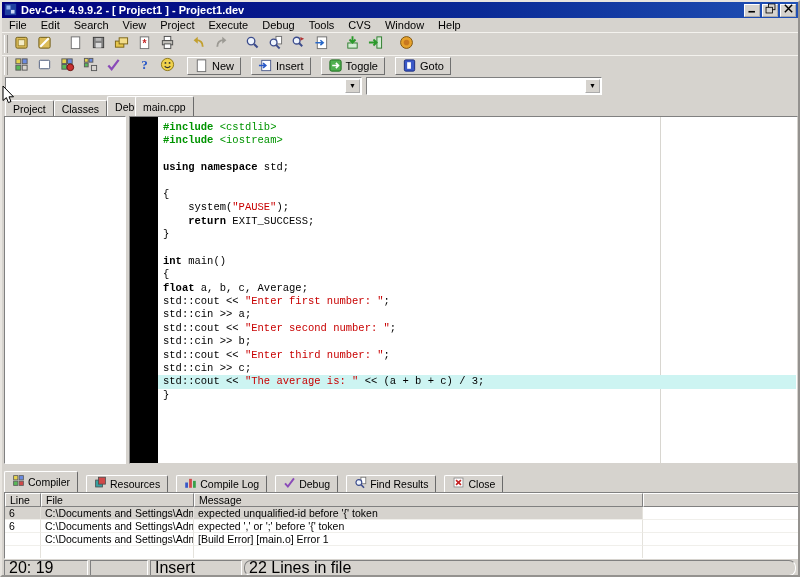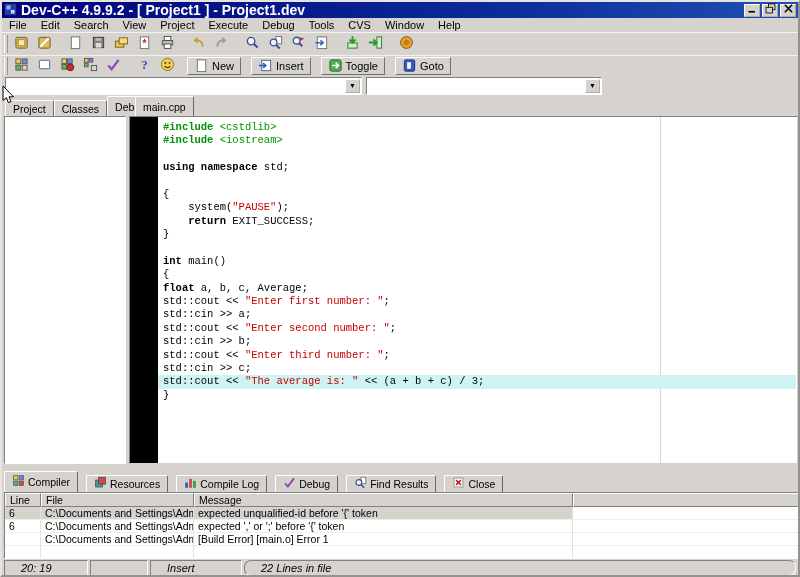--- a/index.html
+++ b/index.html
@@ -5,21 +5,21 @@
   html,body{margin:0;padding:0;background:#555;}
   #win{position:relative;width:800px;height:577px;background:#d6d3ce;border:2px outset #e8e5e0;
        box-sizing:border-box;font-family:"Liberation Sans",sans-serif;overflow:hidden;
        -webkit-font-smoothing:none;}
   #win *{box-sizing:border-box;}
   
   .titlebar{position:absolute;left:0;top:0;right:0;height:16px;
     background:linear-gradient(90deg,#01017e 0%,#0a2a96 60%,#2050b4 100%);
     display:flex;align-items:center;padding:0 2px;color:#fff;}
   .appicon{width:14px;height:14px;margin-right:3px;display:inline-flex;}
-  .title{font-size:14px;font-weight:bold;white-space:nowrap;flex:1;line-height:14px;}
+  .title{font-size:11px;font-weight:bold;white-space:nowrap;flex:1;line-height:14px;}
   .winbtns{display:flex;gap:2px;}
   .winbtn{width:16px;height:13px;background:#d6d3ce;border:1px outset #fff;padding:0;
     display:inline-flex;align-items:center;justify-content:center;}
   
   .menubar{position:absolute;left:0;top:17px;right:0;height:13px;display:flex;align-items:center;}
   .mitem{font-size:11px;line-height:13px;padding:0 7px;color:#000;}
   
   .toolbar{position:absolute;left:0;right:0;display:flex;align-items:center;
     border-top:1px solid #f4f2ee;}
   .t1{top:30px;height:23px;}
@@ -63,25 +63,25 @@
   
   .resultbox{position:absolute;left:2px;top:490px;width:795px;height:67px;background:#fff;
     border:1px solid;border-color:#808080 #fff #fff #808080;overflow:hidden;}
   .thead{display:flex;height:14px;}
   .thead>div{background:#d6d3ce;border:1px solid;border-color:#fff #808080 #808080 #fff;
     font-size:10.5px;line-height:12px;padding:0 4px;overflow:hidden;white-space:nowrap;}
   .trow{display:flex;height:13px;font-size:10.5px;line-height:13px;}
   .trow>div{border-right:1px solid #e4e2dc;border-bottom:1px solid #f0efeb;
     padding:0 4px;overflow:hidden;white-space:nowrap;}
   .trow.sel>div.hl-cell{background:#d6d3ce;}
-  .c0{width:36px;}.c1{width:153px;}.c2{width:379px;}.cf{flex:1;border-right:none !important;}
+  .c0{width:36px;}.c1{width:153px;}.c2{width:449px;}.cf{flex:1;border-right:none !important;}
   
   .statusbar{position:absolute;left:2px;right:2px;top:558px;height:16px;display:flex;gap:2px;}
-  .spanel{border:1px solid;border-color:#808080 #fff #fff #808080;padding:0 16px;
-    font-size:11px;line-height:14px;white-space:nowrap;font-style:italic;}
+  .spanel{border:1px solid;border-color:#808080 #fff #fff #808080;padding:0 4px;
+    font-size:16px;line-height:14px;white-space:nowrap;}
   .sp1{width:84px;}.sp2{width:58px;}.sp3{width:92px;}.sp4{flex:1;border-radius:7px;}
   
   .cursor{position:absolute;left:0px;top:83px;z-index:99;pointer-events:none;}
 </style>
 </head>
 <body>
 
 <div id="win">
 
   <div class="titlebar">

